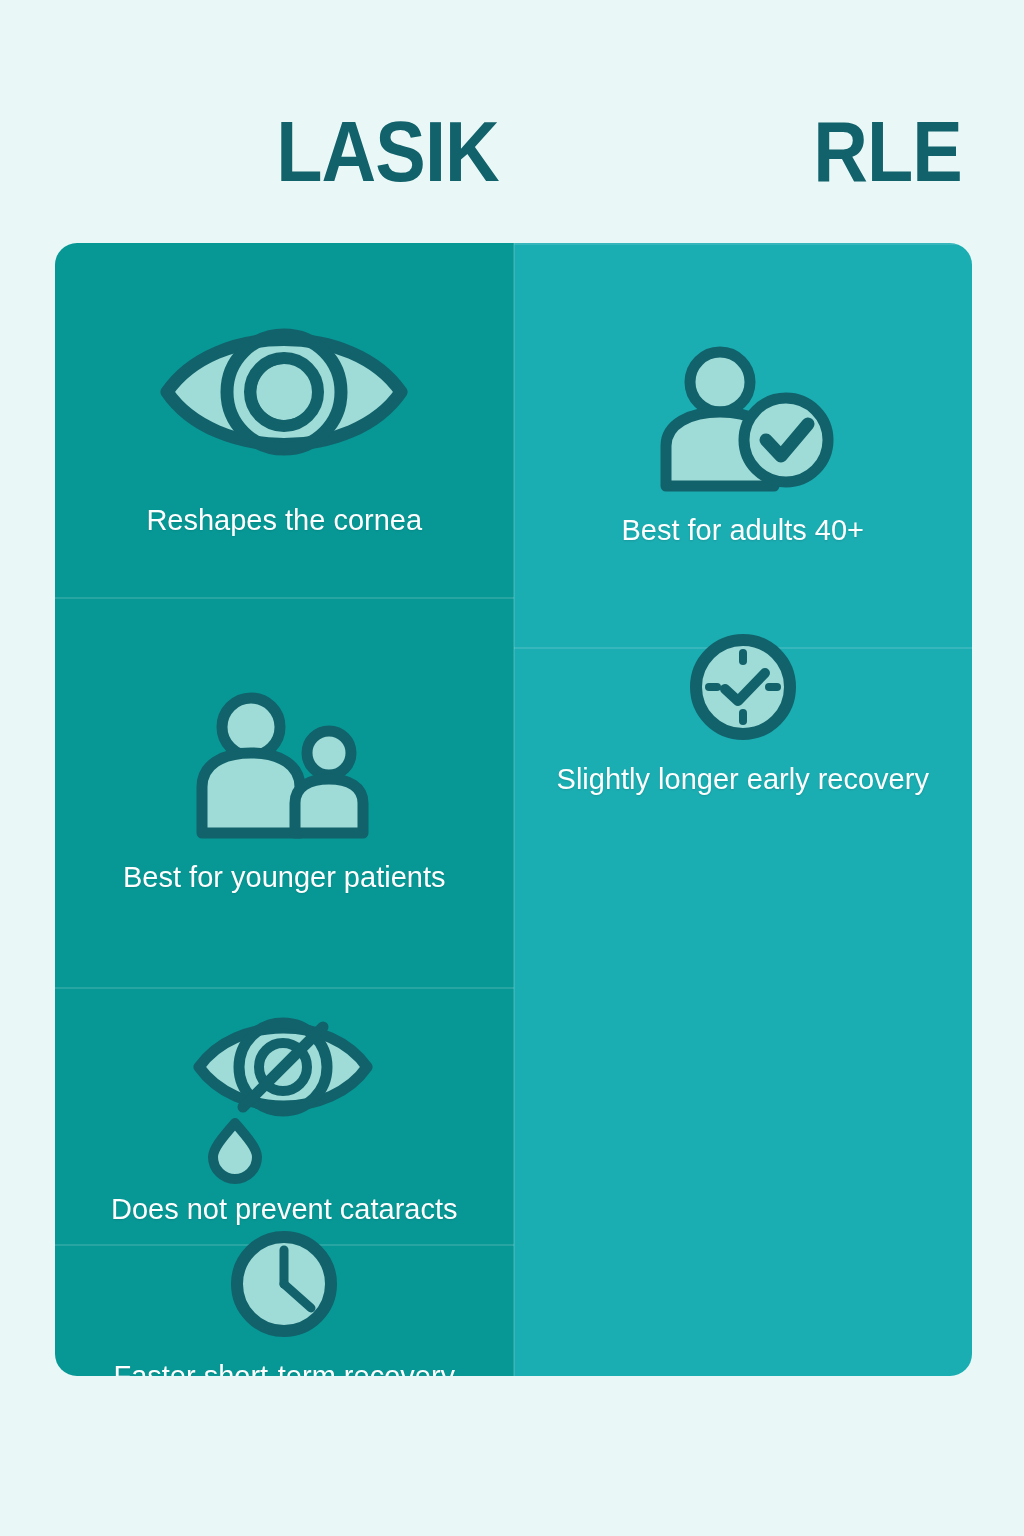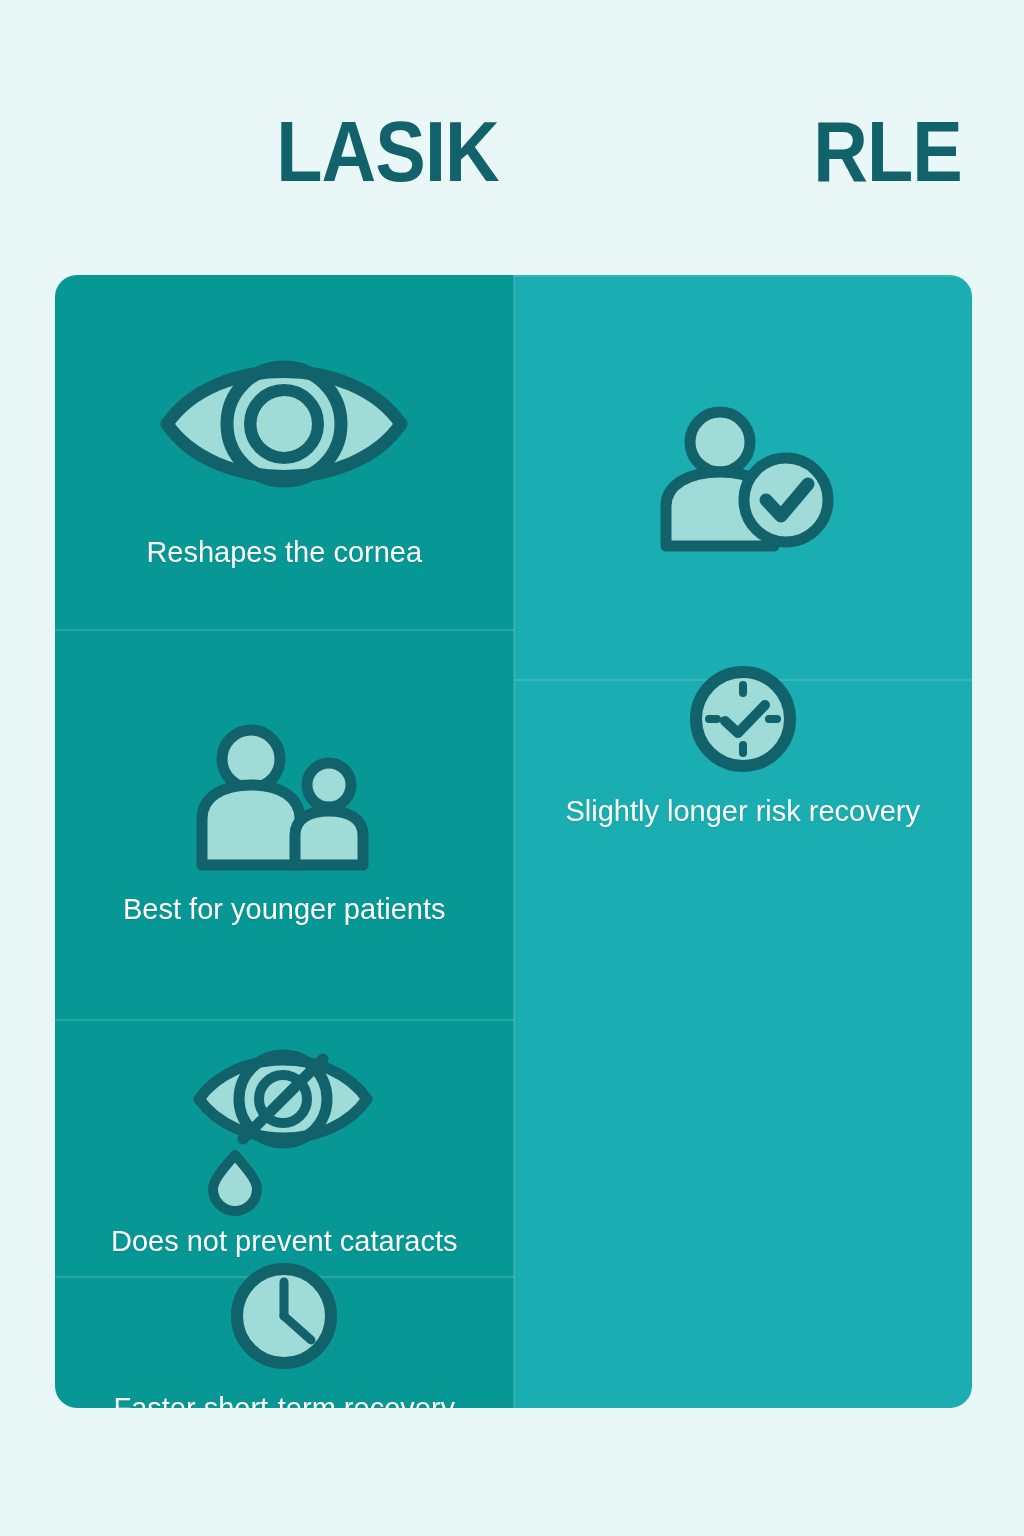--- a/index.html
+++ b/index.html
@@ -48,21 +48,20 @@
   
   .panel {
     position: absolute;
     left: 55px;
     top: 243px;
     width: 917px;
     height: 1133px;
     border-radius: 22px;
     overflow: hidden;
     display: flex;
-    margin-top: 32px;
   }
 
   .column {
     width: 50%;
     display: flex;
     flex-direction: column;
   }
   .column.lasik { background: #079895; }
   .column.rle   { background: #1aadb1; }
 
@@ -205,35 +204,36 @@
       <div class="cell r2">
         <div class="cell-inner-v">
           <span class="icon">
             <svg width="190" height="148" viewBox="0 0 190 148">
               <circle cx="72" cy="38" r="30" fill="#9fdbd7" stroke="#12626b" stroke-width="11"></circle>
               <path d="M18 142 L18 102 C18 80, 42 68, 72 68 C102 68, 126 80, 126 102 L126 142 Z" fill="#9fdbd7" stroke="#12626b" stroke-width="11" stroke-linejoin="round"></path>
               <circle cx="138" cy="96" r="42" fill="#9fdbd7" stroke="#12626b" stroke-width="11"></circle>
               <path d="M118 96 L133 112 L160 80" fill="none" stroke="#12626b" stroke-width="13" stroke-linecap="round" stroke-linejoin="round"></path>
             </svg>
           </span>
+          <div class="label">Best for adults 40+</div>
         </div>
       </div>
 
 
       <div class="cell r4">
         <div class="cell-inner-h">
           <span class="icon">
             <svg width="112" height="112" viewBox="0 0 112 112">
               <circle cx="56" cy="56" r="47" fill="#9fdbd7" stroke="#12626b" stroke-width="12"></circle>
               <line x1="56" y1="22" x2="56" y2="30" stroke="#12626b" stroke-width="8" stroke-linecap="round"></line>
               <line x1="90" y1="56" x2="82" y2="56" stroke="#12626b" stroke-width="8" stroke-linecap="round"></line>
               <line x1="56" y1="90" x2="56" y2="82" stroke="#12626b" stroke-width="8" stroke-linecap="round"></line>
               <line x1="22" y1="56" x2="30" y2="56" stroke="#12626b" stroke-width="8" stroke-linecap="round"></line>
               <path d="M38 58 L51 70 L78 42" fill="none" stroke="#12626b" stroke-width="10" stroke-linecap="round" stroke-linejoin="round"></path>
             </svg>
           </span>
-          <div class="label left-align">Slightly longer risk recovery</div>
+          <div class="label left-align">Slightly longer early recovery</div>
         </div>
       </div>
     </div>
 
   </div>
 </div>
 
 </body></html>

